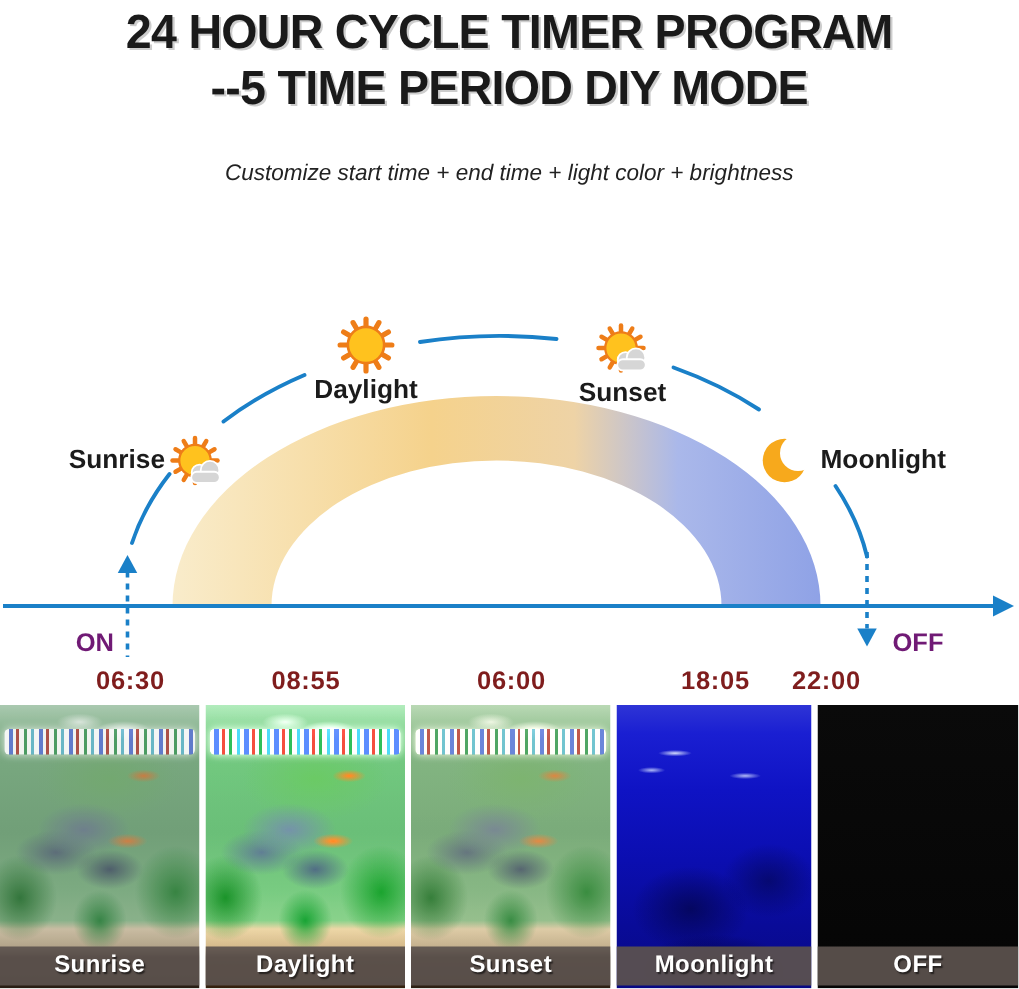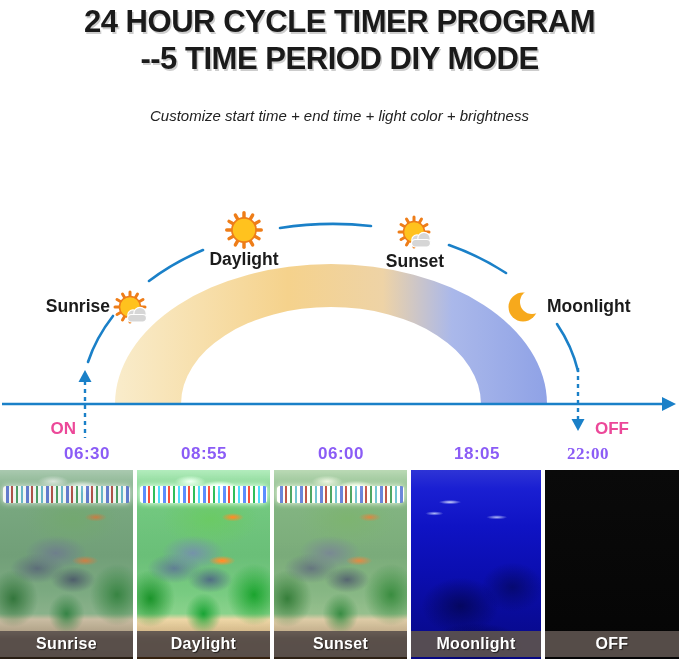--- a/index.html
+++ b/index.html
@@ -21,25 +21,25 @@
   .subtitle{
     font-size:15px;font-style:italic;line-height:33px;color:#222;
     margin-top:22px;
   }
   
   #diagram-svg{position:absolute;top:180px;left:0;}
   .phase-label{
     position:absolute;font-size:17.5px;font-weight:bold;color:#1b1b1b;
   }
   .timeline-label{
-    position:absolute;font-size:17px;font-weight:bold;color:#ec4899;
+    position:absolute;font-size:17px;font-weight:bold;color:#701a75;
   }
   .time-label{
     position:absolute;top:444px;width:70px;text-align:center;
-    font-size:17px;font-weight:600;color:#8b5cf6;letter-spacing:0.5px;
+    font-size:17px;font-weight:600;color:#7f1d1d;letter-spacing:0.5px;
   }
   
   .panel{position:absolute;top:470px;height:189px;overflow:hidden;}
   .aqua{position:absolute;inset:0;}
   .aqua-plant{
     background:
       radial-gradient(ellipse 26px 9px at 62% 9%, rgba(255,255,255,.85), rgba(255,255,255,0) 70%),
       radial-gradient(ellipse 22px 8px at 40% 6%, rgba(250,250,250,.7), rgba(255,255,255,0) 70%),
       radial-gradient(ellipse 16px 6px at 72% 25%, rgba(225,120,50,.9), rgba(225,120,50,0) 70%),
       radial-gradient(ellipse 19px 7px at 64% 48%, rgba(228,125,55,.95), rgba(228,125,55,0) 70%),
@@ -181,21 +181,21 @@
 <div class="phase-label" style="left:365px;top:251px;width:100px;text-align:center;">Sunset</div>
 <div class="phase-label" style="left:547px;top:296px;">Moonlight</div>
 
 <div class="timeline-label" style="left:36px;top:419px;width:40px;text-align:right;">ON</div>
 <div class="timeline-label" style="left:595px;top:419px;">OFF</div>
 
 <div class="time-label" style="left:52px;">06:30</div>
 <div class="time-label" style="left:169px;">08:55</div>
 <div class="time-label" style="left:306px;">06:00</div>
 <div class="time-label" style="left:442px;">18:05</div>
-<div class="time-label" style="left:553px;font-family:Liberation Serif, serif;">22:00</div>
+<div class="time-label" style="left:516px;">22:00</div>
 
 <div class="panel" style="left:0;width:133px;">
   <div class="aqua aqua-plant tint-sunrise">
     <div class="led"></div>
   </div>
   <div class="caption">
     <span>Sunrise</span>
   </div>
 </div>
 

